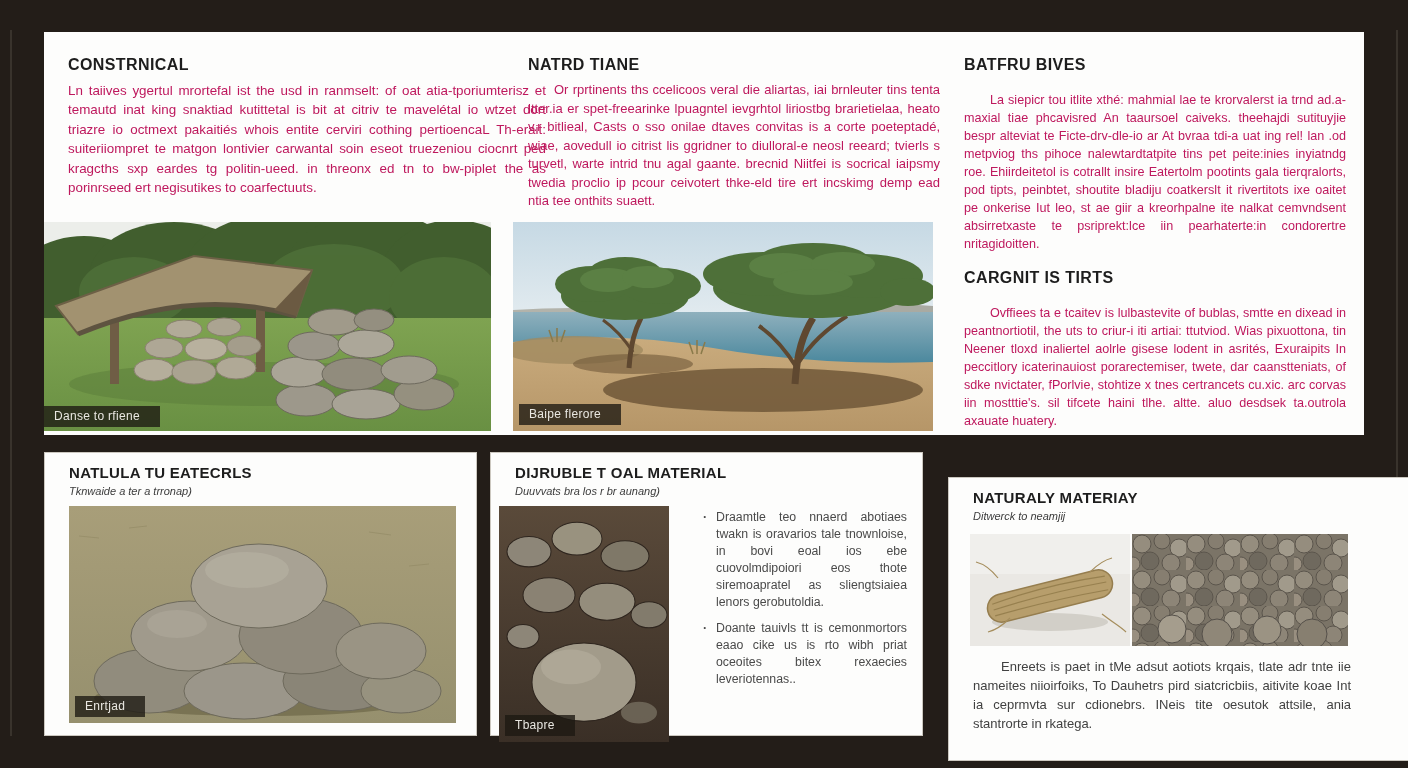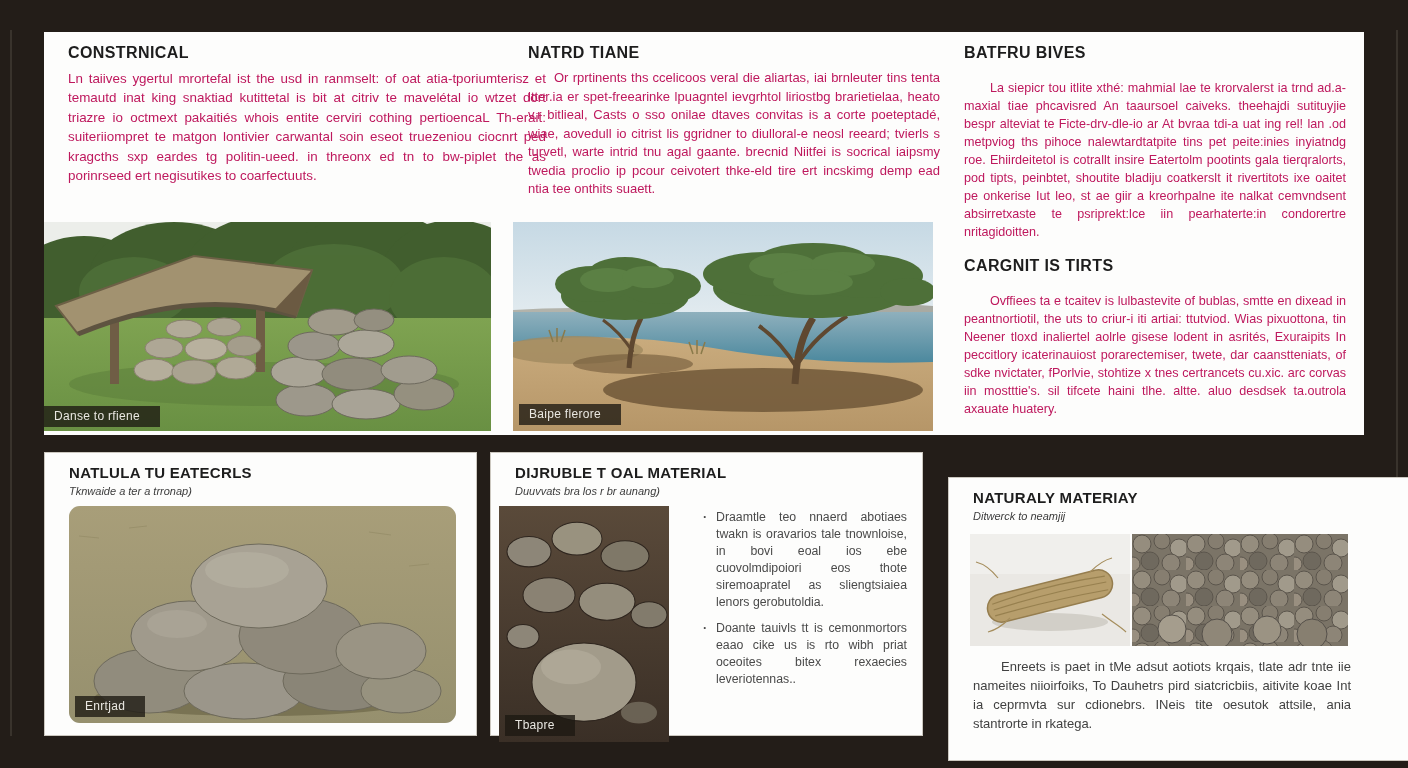--- a/index.html
+++ b/index.html
@@ -17,21 +17,21 @@
   .sheet { position:absolute; background:#fdfdfc; }
   #top-sheet { left:44px; top:32px; width:1320px; height:403px; overflow:hidden; }
 
   .tcol { position:absolute; top:12px; }
   #tcol1 { left:24px; width:478px; }
   #tcol2 { left:484px; width:412px; }
   #tcol3 { left:920px; width:382px; }
 
   .head {
     font-size:16px; font-weight:bold; color:#1d1d1d;
-    letter-spacing:.4px; margin-bottom:7px;
+    letter-spacing:.4px; margin-bottom:7px;margin-top:12px;
   }
   .body {
     font-size:13.4px; line-height:1.45; color:#be185d; text-align:justify;
   }
   #tcol2 .body { font-size:13px; line-height:1.43; text-indent:26px; }
   #tcol3 .body { font-size:12.6px; line-height:1.43; text-indent:26px;margin-top:17px; }
   .head2 { margin-top:16px; }
 
   .photo { position:absolute; overflow:hidden; background:#ddd; }
   .photo svg { display:block; width:100%; height:100%; }
@@ -54,21 +54,21 @@
   #card3 { left:948px; width:472px;margin-top:25px; }
 
   .card-head {
     position:absolute; left:24px; top:11px;
     font-size:15px; font-weight:bold; color:#1d1d1d; letter-spacing:.3px;
   }
   .card-sub {
     position:absolute; left:24px; top:32px;
     font-style:italic; font-size:11px; color:#3c3c3c;
   }
-  #card1 .photo { left:24px; top:53px; width:387px; height:217px;border-radius:11px; }
+  #card1 .photo { left:24px; top:53px; width:387px; height:217px; }
   #card2 .photo { left:8px; top:53px; width:170px; height:236px; }
   #card3 .photo-straw   { left:21px;  top:56px; width:160px; height:112px; }
   #card3 .photo-pebbles { left:183px; top:56px; width:216px; height:112px; }
 
   .bullets { position:absolute; left:210px; top:56px; width:206px; }
   .bullet {
     position:relative; padding-left:15px; margin-bottom:9px;
     font-size:12.3px; line-height:1.38; color:#4a4a4a; text-align:justify;
   }
   .bullet::before { content:"·"; position:absolute; left:2px; top:0; font-weight:bold; color:#4a4a4a; }

